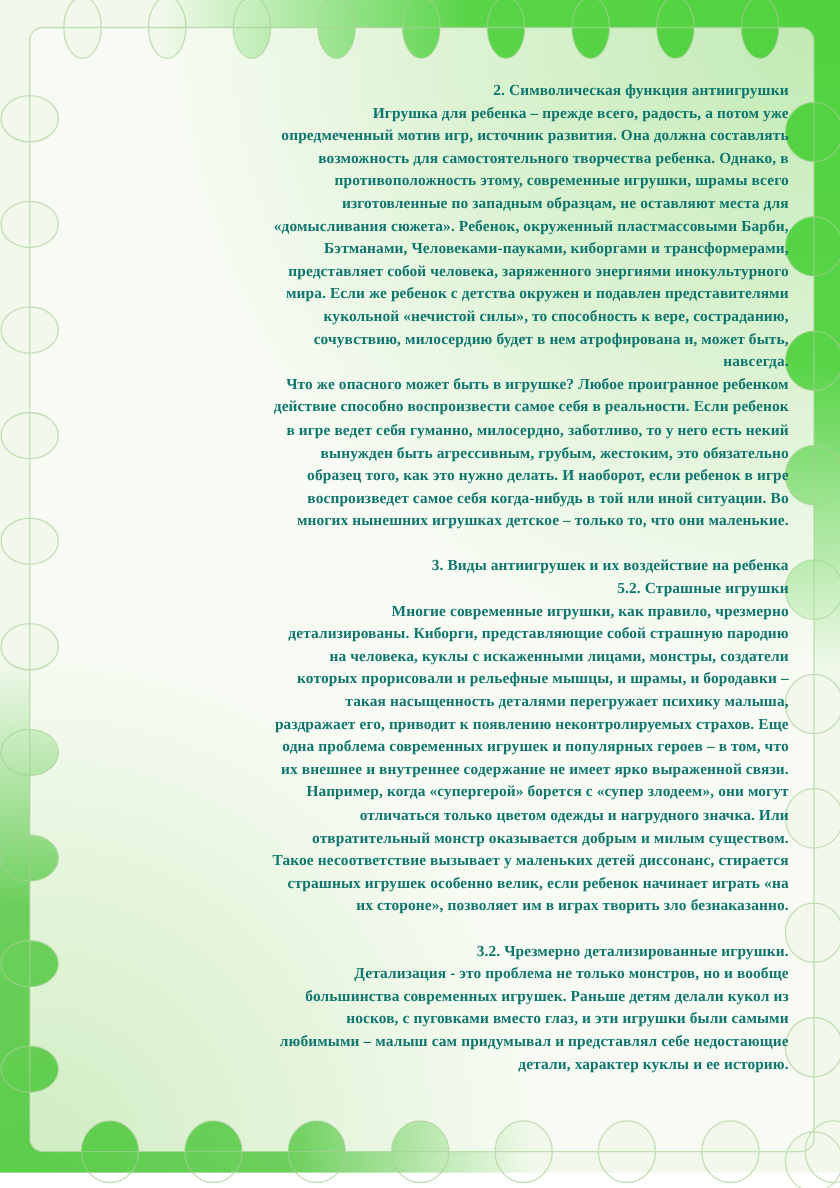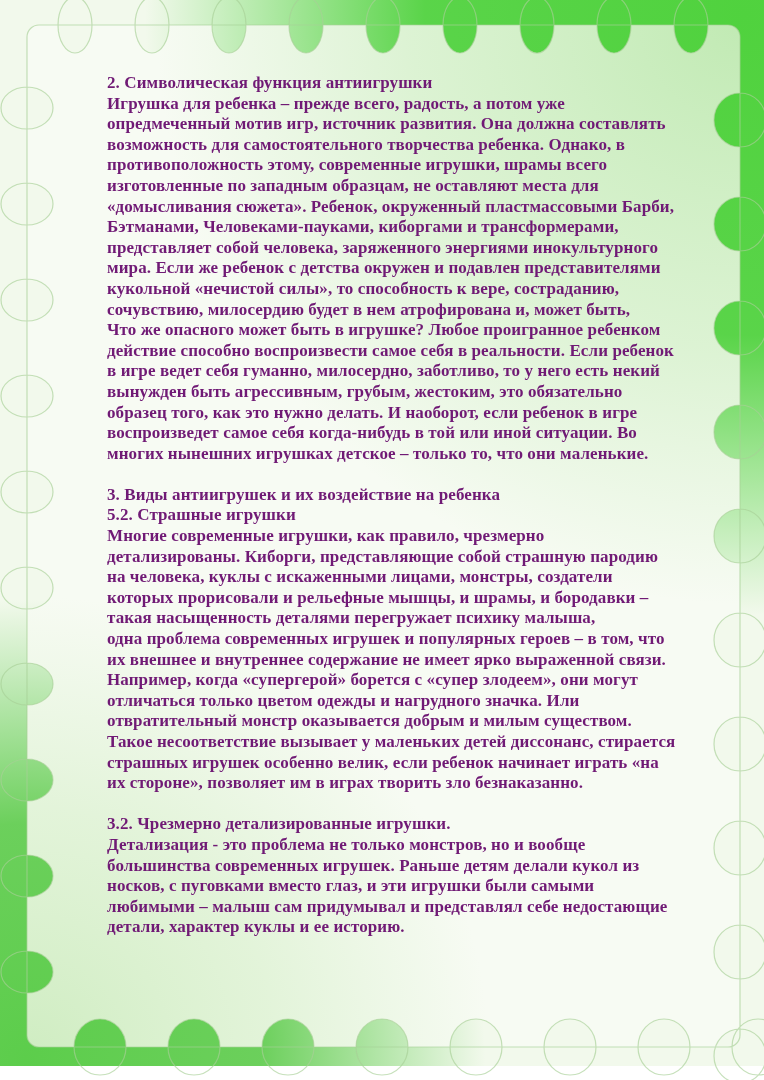--- a/index.html
+++ b/index.html
@@ -6,23 +6,24 @@
   body {
     width: 764px; height: 1080px;
     position: relative; overflow: hidden;
     background: #ffffff;
     font-family: "Liberation Serif", "DejaVu Serif", serif;
   }
   #stage { position: absolute; left: 0; top: 0; width: 764px; height: 1080px; }
   #border-svg { position: absolute; left: 0; top: 0; }
   #text-column {
     position: absolute; left: 107px; top: 73px; width: 610px;
-    color: #701a75;
-    font-size: 17px; line-height: 20.6px; font-weight: bold;
+    color: #0f766e;
+    font-size: 14px; line-height: 20.6px; font-weight: bold;
     letter-spacing: 0.1px;
+    text-align: right;
   }
   .line { white-space: nowrap; }
   .spacer { height: 20.6px; }
   .block { margin: 0; padding: 0; }
 </style>
 </head>
 <body>
 
 <div id="stage">
 
@@ -118,20 +119,21 @@
         <div class="line">опредмеченный мотив игр, источник развития. Она должна составлять</div>
         <div class="line">возможность для самостоятельного творчества ребенка. Однако, в</div>
         <div class="line">противоположность этому, современные игрушки, шрамы всего</div>
         <div class="line">изготовленные по западным образцам, не оставляют места для</div>
         <div class="line">«домысливания сюжета». Ребенок, окруженный пластмассовыми Барби,</div>
         <div class="line">Бэтманами, Человеками-пауками, киборгами и трансформерами,</div>
         <div class="line">представляет собой человека, заряженного энергиями инокультурного</div>
         <div class="line">мира. Если же ребенок с детства окружен и подавлен представителями</div>
         <div class="line">кукольной «нечистой силы», то способность к вере, состраданию,</div>
         <div class="line">сочувствию, милосердию будет в нем атрофирована и, может быть,</div>
+        <div class="line">навсегда.</div>
       </div>
       <div class="block paragraph">
         <div class="line">Что же опасного может быть в игрушке? Любое проигранное ребенком</div>
         <div class="line">действие способно воспроизвести самое себя в реальности. Если ребенок</div>
         <div class="line">в игре ведет себя гуманно, милосердно, заботливо, то у него есть некий</div>
         <div class="line">вынужден быть агрессивным, грубым, жестоким, это обязательно</div>
         <div class="line">образец того, как это нужно делать. И наоборот, если ребенок в игре</div>
         <div class="line">воспроизведет самое себя когда-нибудь в той или иной ситуации. Во</div>
         <div class="line">многих нынешних игрушках детское – только то, что они маленькие.</div>
       </div>
@@ -141,20 +143,21 @@
       </div>
       <div class="block heading">
         <div class="line">5.2. Страшные игрушки</div>
       </div>
       <div class="block paragraph">
         <div class="line">Многие современные игрушки, как правило, чрезмерно</div>
         <div class="line">детализированы. Киборги, представляющие собой страшную пародию</div>
         <div class="line">на человека, куклы с искаженными лицами, монстры, создатели</div>
         <div class="line">которых прорисовали и рельефные мышцы, и шрамы, и бородавки –</div>
         <div class="line">такая насыщенность деталями перегружает психику малыша,</div>
+        <div class="line">раздражает его, приводит к появлению неконтролируемых страхов. Еще</div>
         <div class="line">одна проблема современных игрушек и популярных героев – в том, что</div>
         <div class="line">их внешнее и внутреннее содержание не имеет ярко выраженной связи.</div>
         <div class="line">Например, когда «супергерой» борется с «супер злодеем», они могут</div>
         <div class="line">отличаться только цветом одежды и нагрудного значка. Или</div>
         <div class="line">отвратительный монстр оказывается добрым и милым существом.</div>
         <div class="line">Такое несоответствие вызывает у маленьких детей диссонанс, стирается</div>
         <div class="line">страшных игрушек особенно велик, если ребенок начинает играть «на</div>
         <div class="line">их стороне», позволяет им в играх творить зло безнаказанно.</div>
       </div>
       <div class="block spacer"></div>

